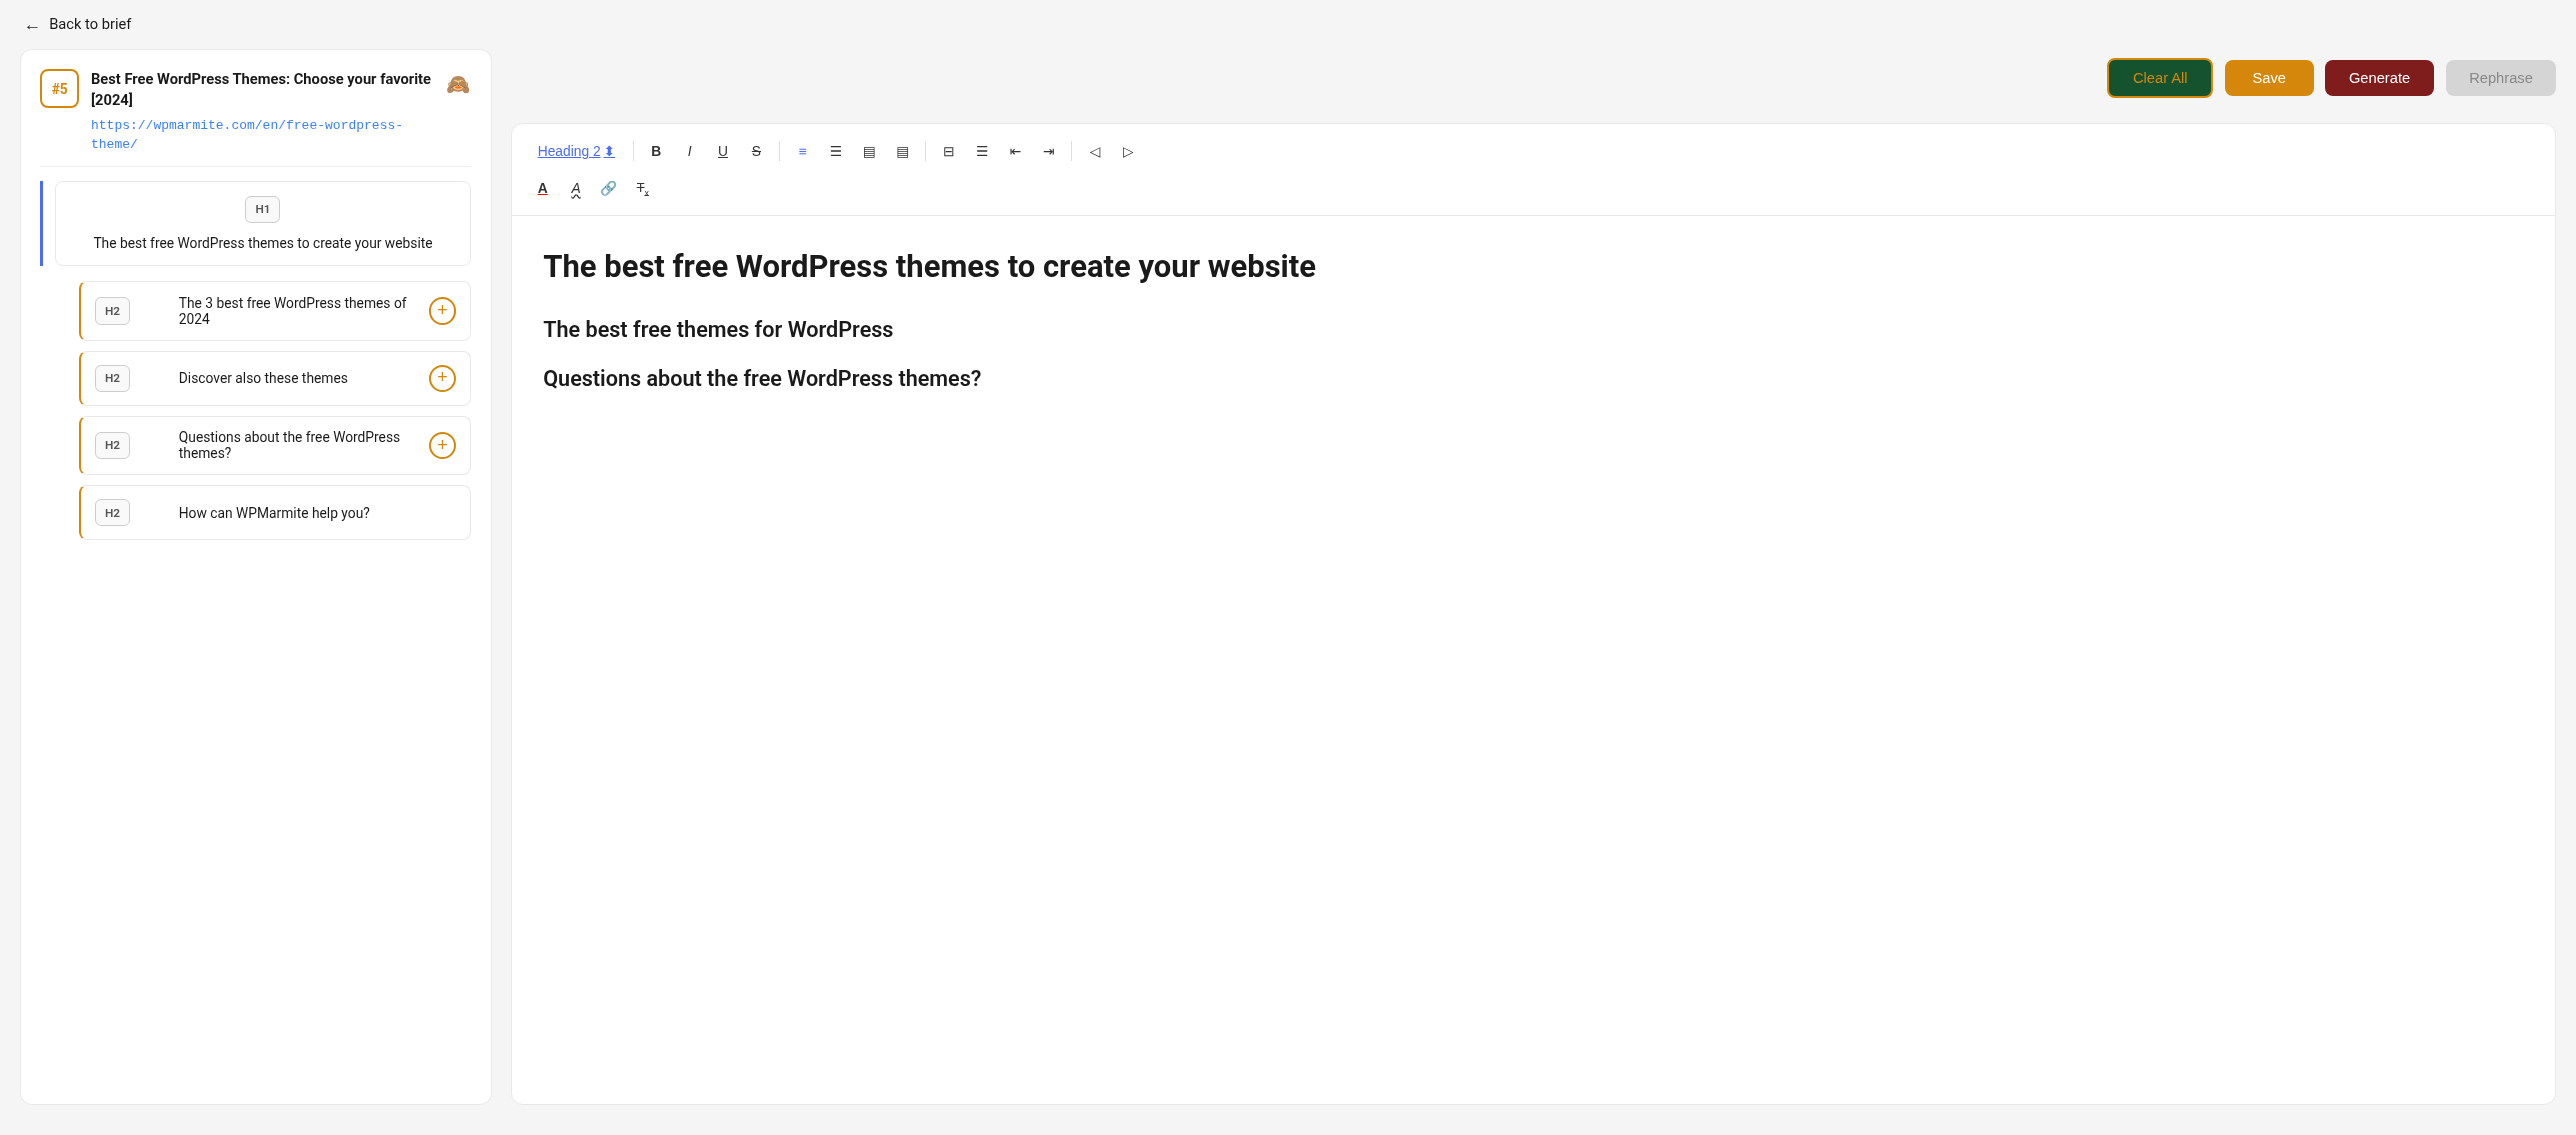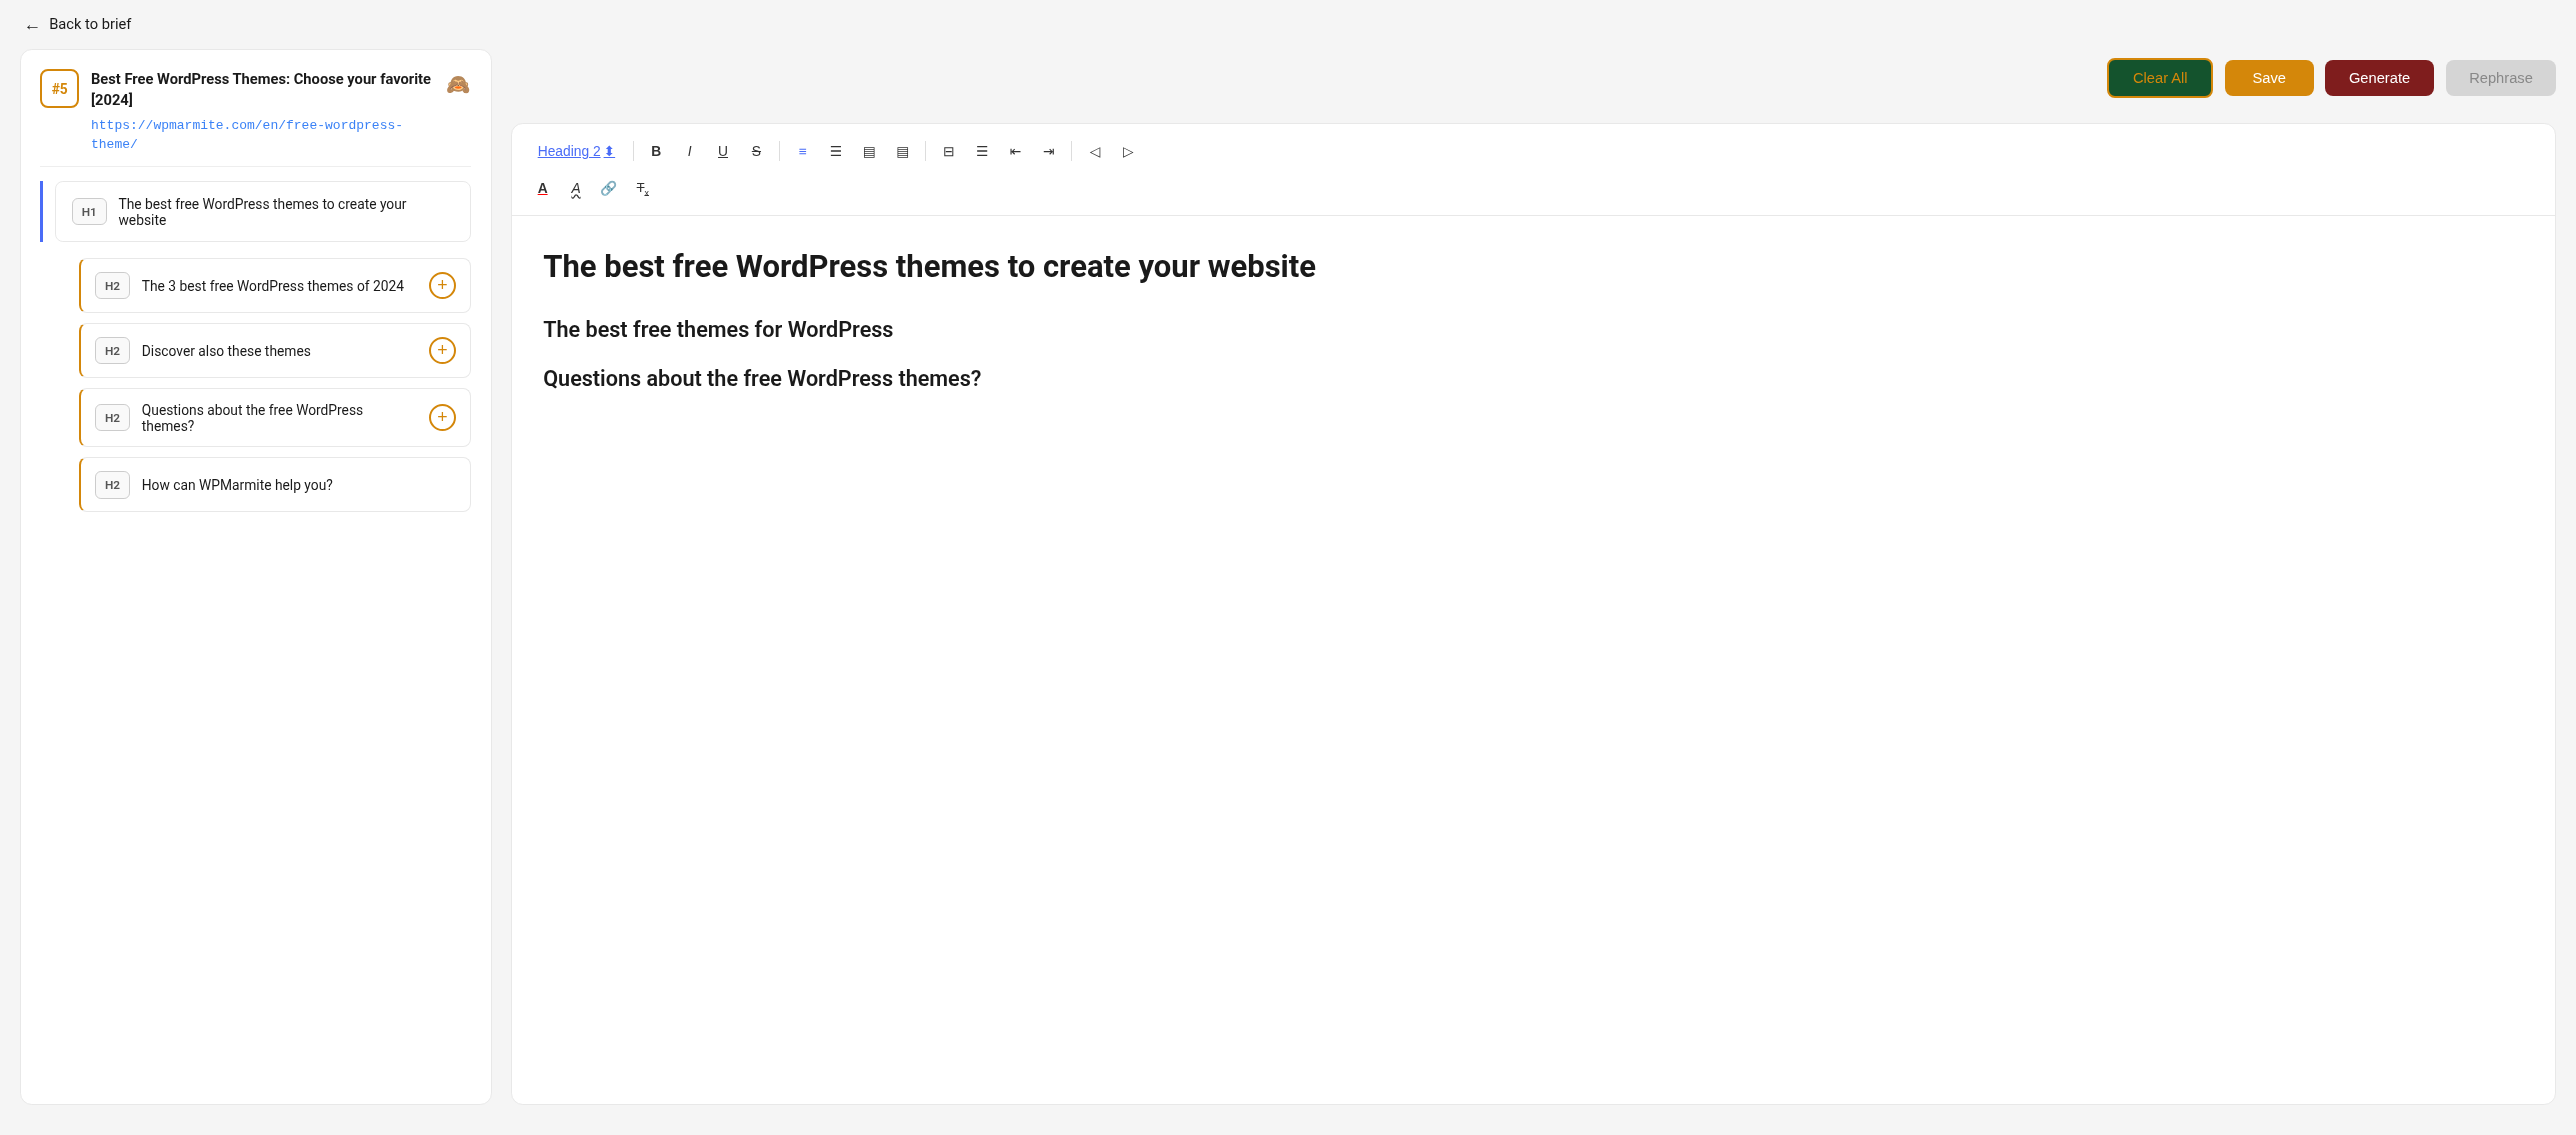--- a/index.html
+++ b/index.html
@@ -101,20 +101,21 @@
       margin-bottom: 15.7px;
     }
     .h1-item {
       display: flex;
       align-items: center;
       gap: 11.8px;
       background: white;
       border: 1px solid #e8e8e8;
       border-radius: 7.9px;
       padding: 13.8px 15.7px;
+      flex-direction: column;
     }
     .heading-badge {
       display: flex;
       align-items: center;
       justify-content: center;
       width: 35px;
       height: 27.5px;
       border: 1px solid #ccc;
       border-radius: 5.9px;
       font-size: 11.8px;
@@ -143,20 +144,21 @@
       background: white;
       border: 1px solid #e8e8e8;
       border-left: 2.9px solid #d4870a;
       border-radius: 7.9px;
       padding: 12.8px 13.8px;
     }
     .h2-text {
       font-size: 13.8px;
       color: #1a1a1a;
       flex: 1;
+      margin-left: 37px;
     }
     .add-btn {
       width: 27.5px;
       height: 27.5px;
       border-radius: 50%;
       border: 2px solid #d4870a;
       color: #d4870a;
       background: white;
       font-size: 17.7px;
       cursor: pointer;

